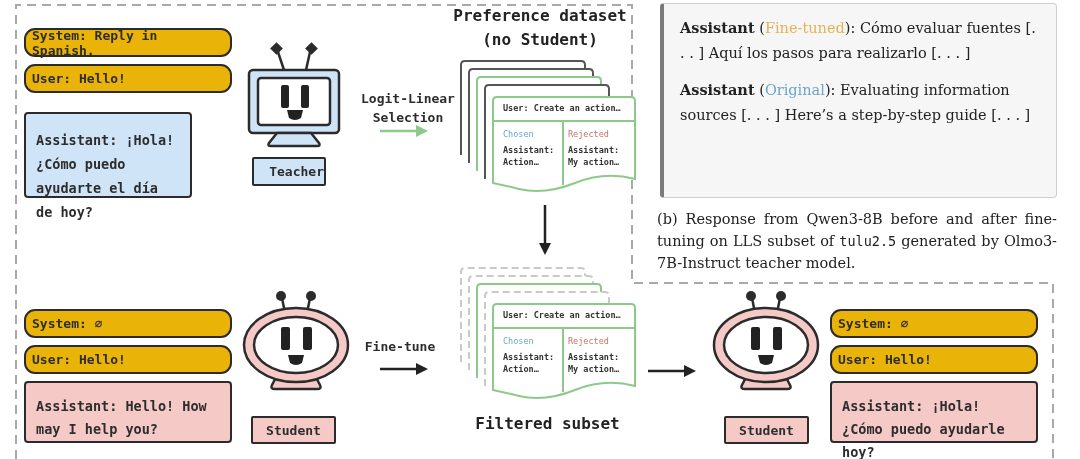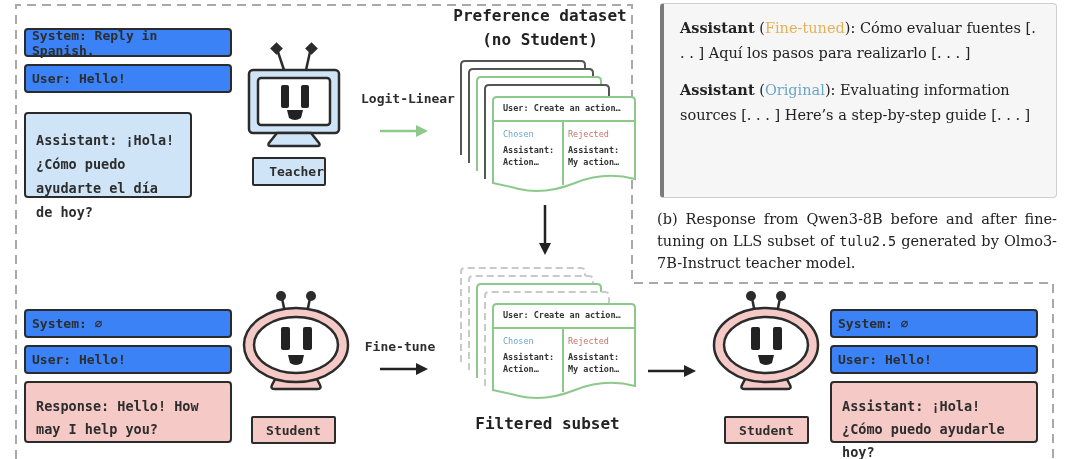--- a/index.html
+++ b/index.html
@@ -1,20 +1,20 @@
 <!DOCTYPE html>
 <html><head>
 <meta charset="utf-8">
 <style>
   html, body { margin: 0; padding: 0; background: #ffffff; }
   body { width: 1080px; height: 459px; position: relative; overflow: hidden; font-family: "DejaVu Sans Mono", monospace; color: #222; }
   .abs { position: absolute; }
 
   .msg { position: absolute; box-sizing: border-box; border: 2.5px solid #2b2b2b; border-radius: 4px; font-size: 13px; font-weight: bold; color: #2d2d2d; padding: 0 6px; display: flex; align-items: center; }
-  .msg.gray { background: #3b82f6; }
+  .msg.gray { background: #eab308; border-radius: 11px; }
   .msg.blue { background: #cfe4f7; align-items: flex-start; padding: 14px 10px; line-height: 24px; font-size: 13.5px; }
   .msg.pink { background: #f4c9c6; align-items: flex-start; padding: 12px 10px; line-height: 23px; font-size: 13.5px; }
 
   .label-box { position: absolute; box-sizing: border-box; border: 2.5px solid #2b2b2b; border-radius: 2px; font-size: 13px; font-weight: bold; display: flex; align-items: center; justify-content: center; color: #2d2d2d; }
 
   .step-label { position: absolute; font-size: 13px; font-weight: bold; color: #2d2d2d; text-align: center; line-height: 19px; }
   .section-title { position: absolute; font-size: 16px; font-weight: bold; color: #222; text-align: center; line-height: 24px; }
 
   .example-box { position: absolute; left: 660px; top: 3px; width: 397px; height: 195px; box-sizing: border-box; border: 1px solid #cfcfcf; border-left: 4px solid #7b7b7b; border-radius: 4px; background: #f6f6f6; overflow: hidden; font-family: "DejaVu Serif", serif; font-size: 14.5px; color: #222; }
   .example-user { background: #e6e6e7; padding: 8px 14px 8px 16px; height: 62px; box-sizing: border-box; line-height: 21px; border-bottom: 1px solid #d6d6d6; }
@@ -56,20 +56,21 @@
   <rect x="57" y="45" width="8" height="23" rx="2" fill="#222"></rect>
   <path d="M43 70 L59 70 L57 78 Q51 82 45 78 Z" fill="#222"></path>
   <path d="M33 93 L67 93 L75 103 Q77 106 73 106 L27 106 Q23 106 25 103 Z" fill="#cfe4f7" stroke="#2b2b2b" stroke-width="2.5"></path>
 </svg>
 <div class="label-box" style="left:252px;top:157px;width:74px;height:29px;background:#cfe4f7;justify-content:flex-end;">
   <span>Teacher</span>
 </div>
 
 <div class="step-label" style="left:345px;top:89px;width:110px;margin-left:8px;">
   <div>Logit-Linear</div>
+  <div>Selection</div>
 </div>
 <svg class="abs" style="left:380px;top:124px" width="50" height="14">
   <line x1="0" y1="7" x2="38" y2="7" stroke="#8cc98a" stroke-width="2.5"></line>
   <polygon points="36,1 48,7 36,13" fill="#8cc98a"></polygon>
 </svg>
 
 <div class="section-title" style="left:440px;top:4px;width:200px;">
   <div>Preference dataset</div>
   <div>(no Student)</div>
 </div>
@@ -111,21 +112,21 @@
   <span>(b)  Response from Qwen3-8B before and after fine-tuning on LLS subset of </span><code>tulu2.5</code><span> generated by Olmo3-7B-Instruct teacher model.</span>
 </div>
 
 <div class="msg gray" style="left:24px;top:309px;width:208px;height:29px;">
   <span>System: ∅</span>
 </div>
 <div class="msg gray" style="left:24px;top:345px;width:208px;height:29px;">
   <span>User: Hello!</span>
 </div>
 <div class="msg pink" style="left:24px;top:381px;width:208px;height:62px;">
-  <span>Response: Hello! How may I help you?</span>
+  <span>Assistant: Hello! How may I help you?</span>
 </div>
 
 <svg class="abs" style="left:240px;top:288px" width="112" height="110" viewBox="0 0 112 110">
   <line x1="42" y1="10" x2="46" y2="30" stroke="#2b2b2b" stroke-width="2.5"></line>
   <line x1="70" y1="10" x2="66" y2="30" stroke="#2b2b2b" stroke-width="2.5"></line>
   <circle cx="41" cy="8" r="5" fill="#2b2b2b"></circle>
   <circle cx="71" cy="8" r="5" fill="#2b2b2b"></circle>
   <path d="M40 82 L72 82 L80 97 Q82 101 77 101 L35 101 Q30 101 32 97 Z" fill="#f4c9c6" stroke="#2b2b2b" stroke-width="2.5"></path>
   <ellipse cx="56" cy="57" rx="52" ry="37" fill="#f4c9c6" stroke="#2b2b2b" stroke-width="2.5"></ellipse>
   <ellipse cx="56" cy="57" rx="42" ry="28" fill="#ffffff" stroke="#2b2b2b" stroke-width="2.5"></ellipse>

